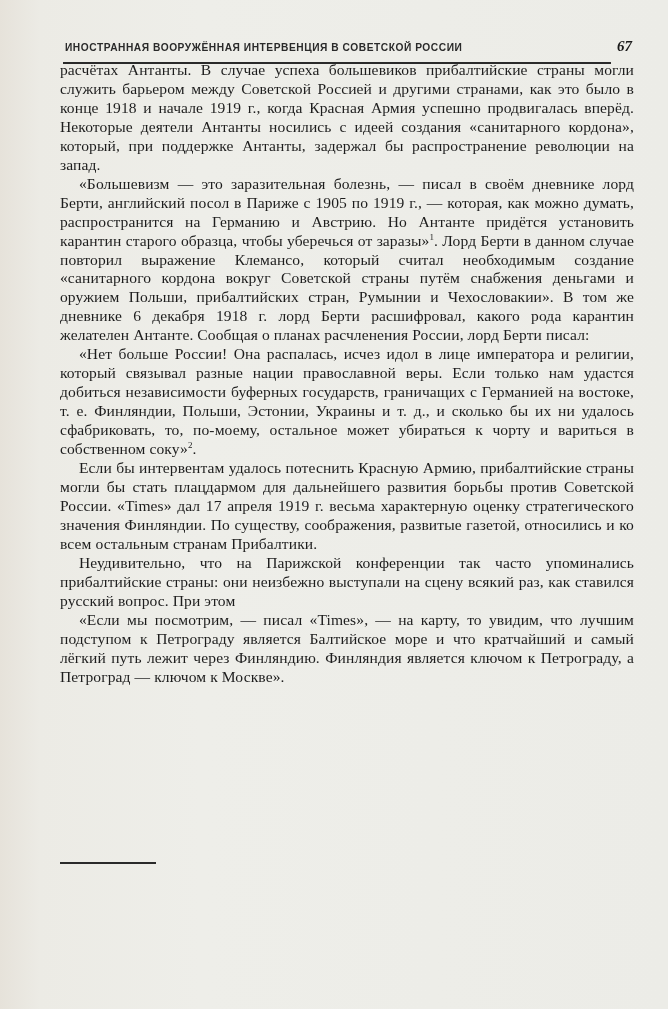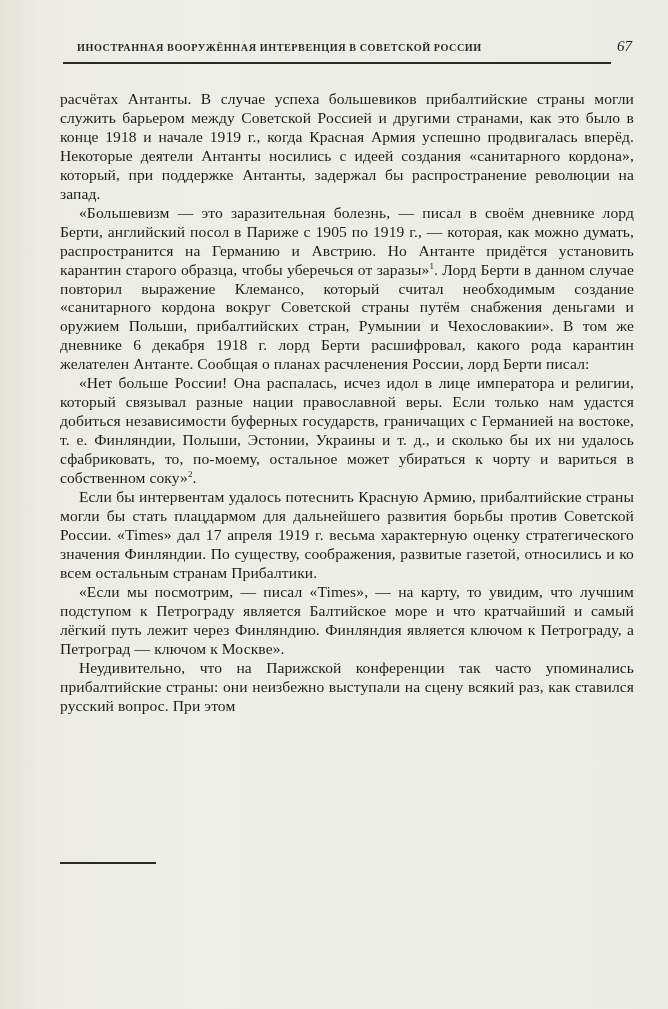--- a/index.html
+++ b/index.html
@@ -8,36 +8,35 @@
     background: linear-gradient(90deg, #e6e2da 0px, #ecebe5 40px, #eeeee9 200px, #ecece7 668px);
     font-family: "Liberation Serif", "DejaVu Serif", serif;
     color: #1d1d1d;
     position: relative;
   }
   .running-head {
     position: absolute; top: 38px; left: 63px; width: 571px; height: 20px;
     display: flex; align-items: baseline; justify-content: space-between;
   }
   .rh-title {
-    font-family: Liberation Serif, serif;
+    font-family: Liberation Sans, sans-serif;
     font-size: 10.2px; font-weight: bold; letter-spacing: 0.55px; color: #2a2a2a;
     padding-left: 2px;
-    margin-left: 12px;
   }
   .rh-page {
     font-family: "Liberation Serif", serif;
-    font-size: 15px; font-weight: normal; font-style: italic; color: #1a1a1a;
+    font-size: 15px; font-weight: bold; font-style: italic; color: #1a1a1a;
     padding-right: 2px;
   }
   .rule-top {
     position: absolute; top: 62px; left: 63px; width: 548px; height: 2px;
     background: #2a2a2a;
   }
   .body-text {
-    position: absolute; top: 90px; left: 60px; width: 574px;
+    position: absolute; top: 61px; left: 60px; width: 574px;
     font-size: 15.55px; line-height: 18.95px; text-align: justify;
     letter-spacing: 0.1px;
   }
   .body-text p { margin: 0; text-indent: 19px; }
   .body-text p.noindent { text-indent: 0; }
   sup { font-size: 9px; line-height: 0; vertical-align: 6px; }
   .fn-rule {
     position: absolute; top: 862px; left: 60px; width: 96px; height: 1.5px;
     background: #2a2a2a;
   }
@@ -65,23 +64,23 @@
   <p>
     <span>«Большевизм — это заразительная болезнь, — писал в своём дневнике лорд Берти, английский посол в Париже с 1905 по 1919 г., — которая, как можно думать, распространится на Германию и Австрию. Но Антанте придётся установить карантин старого образца, чтобы уберечься от заразы»</span><sup>1</sup><span>. Лорд Берти в данном случае повторил выражение Клемансо, который считал необходимым создание «санитарного кордона вокруг Советской страны путём снабжения деньгами и оружием Польши, прибалтийских стран, Румынии и Чехословакии». В том же дневнике 6 декабря 1918 г. лорд Берти расшифровал, какого рода карантин желателен Антанте. Сообщая о планах расчленения России, лорд Берти писал:</span>
   </p>
   <p>
     <span>«Нет больше России! Она распалась, исчез идол в лице императора и религии, который связывал разные нации православной веры. Если только нам удастся добиться независимости буферных государств, граничащих с Германией на востоке, т. е. Финляндии, Польши, Эстонии, Украины и т. д., и сколько бы их ни удалось сфабриковать, то, по-моему, остальное может убираться к чорту и вариться в собственном соку»</span><sup>2</sup><span>.</span>
   </p>
   <p>
     <span>Если бы интервентам удалось потеснить Красную Армию, прибалтийские страны могли бы стать плацдармом для дальнейшего развития борьбы против Советской России. «Times» дал 17 апреля 1919 г. весьма характерную оценку стратегического значения Финляндии. По существу, соображения, развитые газетой, относились и ко всем остальным странам Прибалтики.</span>
   </p>
   <p>
-    <span>«Если мы посмотрим, — писал «Times», — на карту, то увидим, что лучшим подступом к Петрограду является Балтийское море и что кратчайший и самый лёгкий путь лежит через Финляндию. Финляндия является ключом к Петрограду, а Петроград — ключом к Москве».</span>
+    <span>Неудивительно, что на Парижской конференции так часто упоминались прибалтийские страны: они неизбежно выступали на сцену всякий раз, как ставился русский вопрос. При этом</span>
   </p>
   <p>
-    <span>Неудивительно, что на Парижской конференции так часто упоминались прибалтийские страны: они неизбежно выступали на сцену всякий раз, как ставился русский вопрос. При этом</span>
+    <span>«Если мы посмотрим, — писал «Times», — на карту, то увидим, что лучшим подступом к Петрограду является Балтийское море и что кратчайший и самый лёгкий путь лежит через Финляндию. Финляндия является ключом к Петрограду, а Петроград — ключом к Москве».</span>
   </p>
 </div>
 
 <div class="fn-rule"></div>
 
 <div class="footnotes">
 </div>
 
 </body></html>

